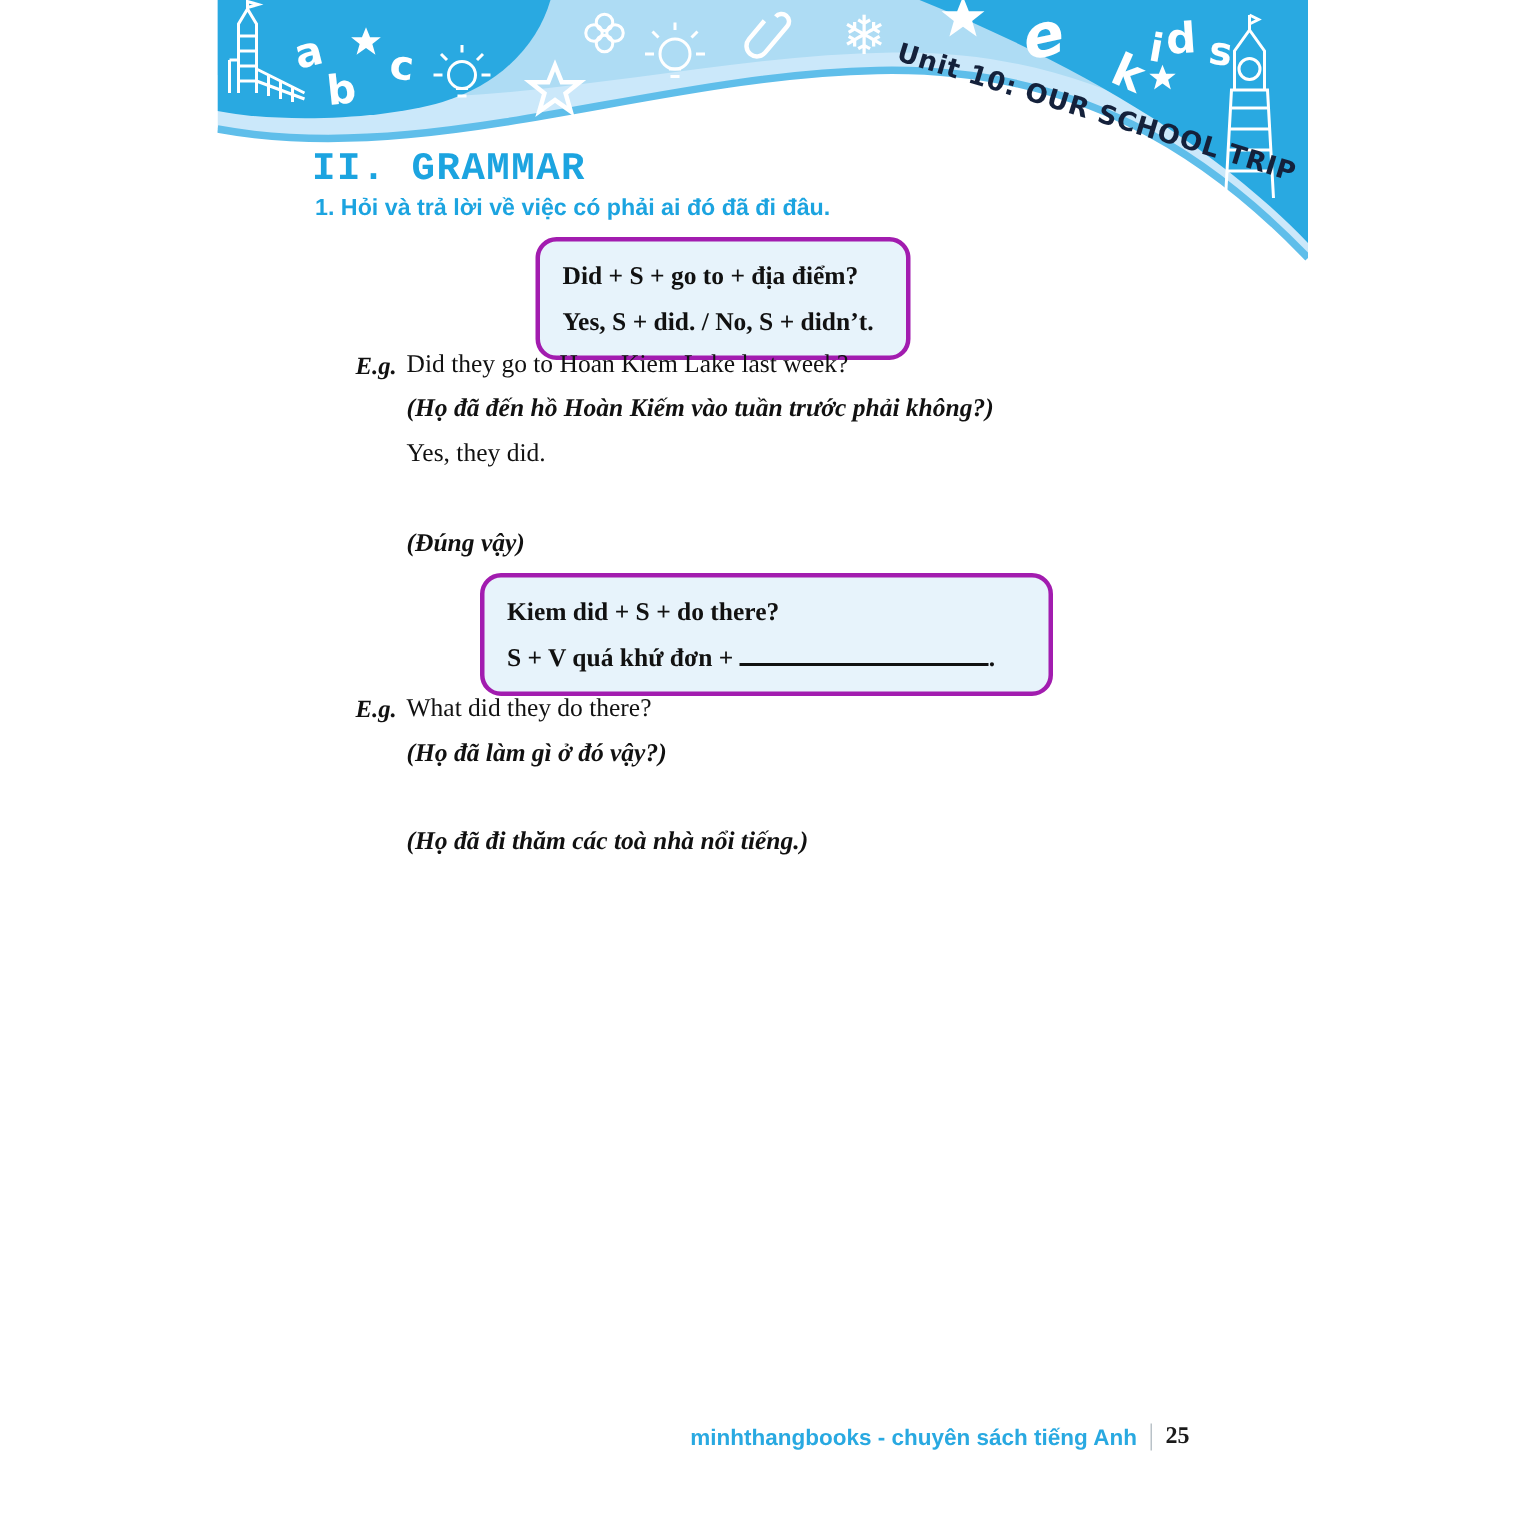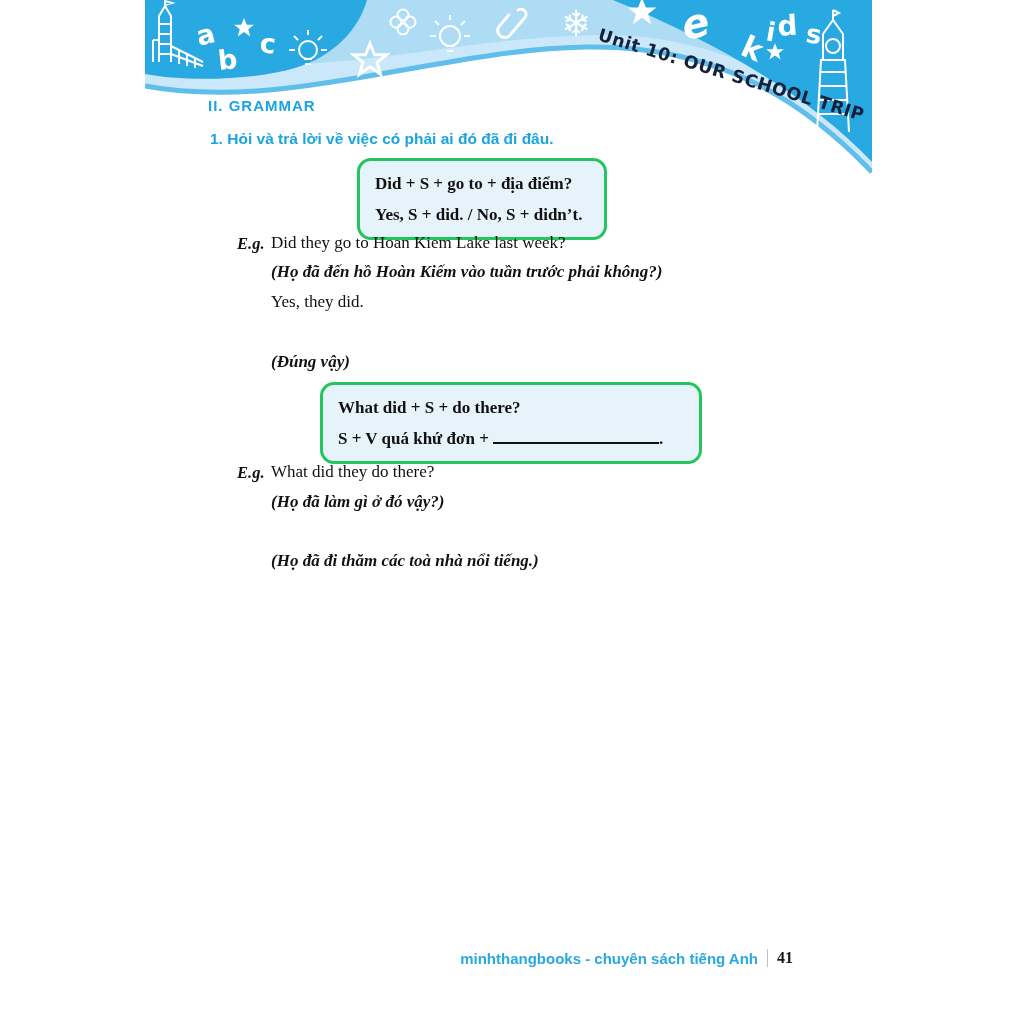--- a/index.html
+++ b/index.html
@@ -5,29 +5,29 @@
   * { margin:0; padding:0; box-sizing:border-box; }
   html,body { width:1017px; height:1017px; background:#ffffff; overflow:hidden;
               font-family:"Liberation Serif", serif; }
   .page { position:absolute; left:145px; top:0; width:727px; height:1017px; background:#fff; }
 
   
   .banner { position:absolute; left:0; top:0; width:727px; height:400px; }
 
   
   .grammar-title { position:absolute; left:63px; top:97px;
-      font-family:Liberation Sans, sans-serif; font-weight:bold; font-size:15px;
+      font-family:Liberation Mono, monospace; font-weight:bold; font-size:26px;
       color:#1ca4e0; letter-spacing:1px; }
   .rule-heading { position:absolute; left:65px;
       font-family:"Liberation Sans", sans-serif; font-weight:bold; font-size:15.5px;
       color:#1ca4e0; }
   .h1 { top:130px; } .h2 { top:354px; }
 
   
-  .fbox { position:absolute; background:#e7f3fb; border:3px solid #22c55e; border-radius:14px;
+  .fbox { position:absolute; background:#e7f3fb; border:3px solid #a21caf; border-radius:14px;
       padding:7px 12px 7px 15px; font-weight:bold; font-size:17px; color:#111;
       line-height:31px; }
   .box1 { left:212px; top:158px; width:250px; }
   .box2 { left:175px; top:382px; width:382px; }
   .blank { display:inline-block; width:166px; border-bottom:2px solid #111; height:14px; }
 
   
   .eg-label { position:absolute; left:92px; font-style:italic; font-weight:bold;
       font-size:16.5px; color:#111; }
   .line { position:absolute; left:126px; font-size:17px; color:#111; }
@@ -130,30 +130,30 @@
   </div>
 
   <div class="eg-label" style="top:234px;">E.g.</div>
   <div class="line" style="top:233px;">Did they go to Hoan Kiem Lake last week?</div>
   <div class="line trans" style="top:262px;">(Họ đã đến hồ Hoàn Kiếm vào tuần trước phải không?)</div>
   <div class="line" style="top:292px;">Yes, they did.</div>
   <div class="line trans" style="top:321px;margin-top:31px;">(Đúng vậy)</div>
 
 
   <div class="fbox box2">
-    <div>What did + S + do there?</div>
+    <div>Kiem did + S + do there?</div>
     <div>
       <span>S + V quá khứ đơn + </span><span class="blank"></span><span>.</span>
     </div>
   </div>
 
   <div class="eg-label" style="top:463px;">E.g.</div>
   <div class="line" style="top:462px;">What did they do there?</div>
   <div class="line trans" style="top:492px;">(Họ đã làm gì ở đó vậy?)</div>
   <div class="line trans" style="top:551px;">(Họ đã đi thăm các toà nhà nổi tiếng.)</div>
 
   <div class="footer">
     <span class="pub">minhthangbooks - chuyên sách tiếng Anh</span>
     <span class="sep"></span>
-    <span class="pagenum">41</span>
+    <span class="pagenum">25</span>
   </div>
 
 </div>
 
 </body></html>

